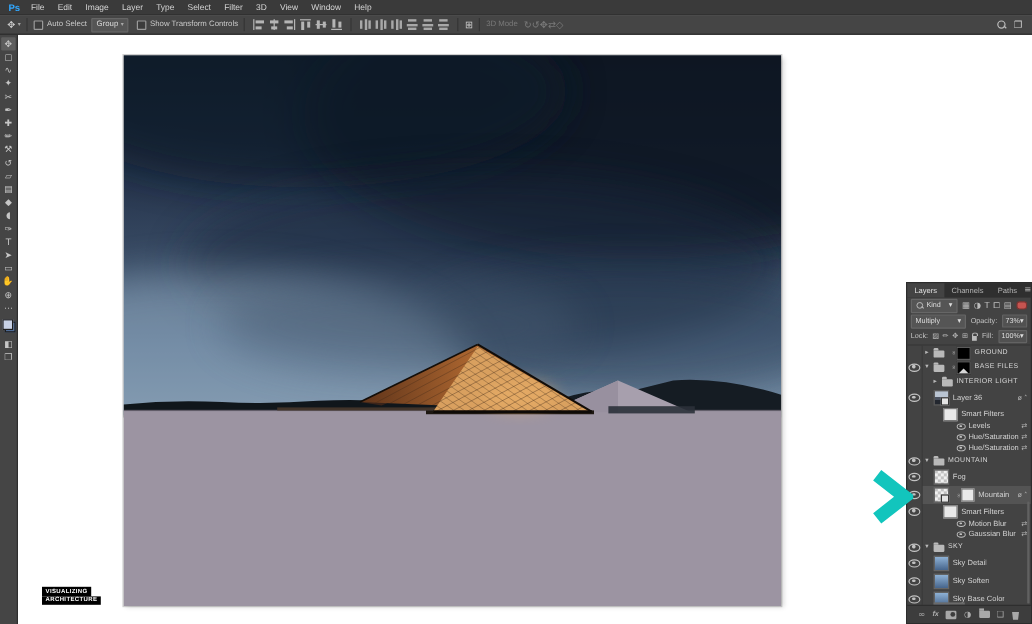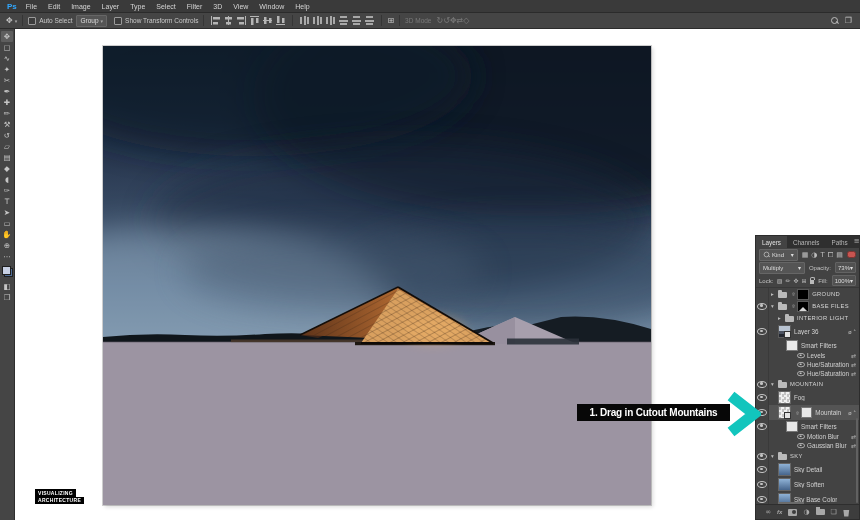--- a/index.html
+++ b/index.html
@@ -283,21 +283,20 @@
       <polygon points="258,297 295,243 388,297" fill="#d9a05f"></polygon>
       <ellipse cx="330" cy="284" rx="32" ry="13" fill="#f3b76d" opacity="0.4" filter="url(#bl2)"></ellipse>
       <polygon points="258,297 295,243 388,297" fill="url(#lat)" opacity="0.55"></polygon>
       <polygon points="258,297 295,243 388,297" fill="url(#lat2)" opacity="0.5"></polygon>
       <line x1="295" y1="241" x2="197" y2="289" stroke="#140e09" stroke-width="1.4"></line>
       <line x1="295" y1="241" x2="390" y2="297" stroke="#120d09" stroke-width="1.8"></line>
       <line x1="258" y1="297" x2="390" y2="297" stroke="#0e0a07" stroke-width="2.2"></line>
     </svg>
   </div>
 
-  <div id="callout">1. Drag in Cutout Mountains</div>
   <svg id="chevron" width="34" height="46" viewBox="0 0 34 46">
     <polyline points="4,5 27,23 4,41" fill="none" stroke="#12c5bd" stroke-width="11"></polyline>
   </svg>
 
   <div id="watermark">
     <span>VISUALIZING</span>
     <span>ARCHITECTURE</span>
   </div>
 
   <div id="panel">

